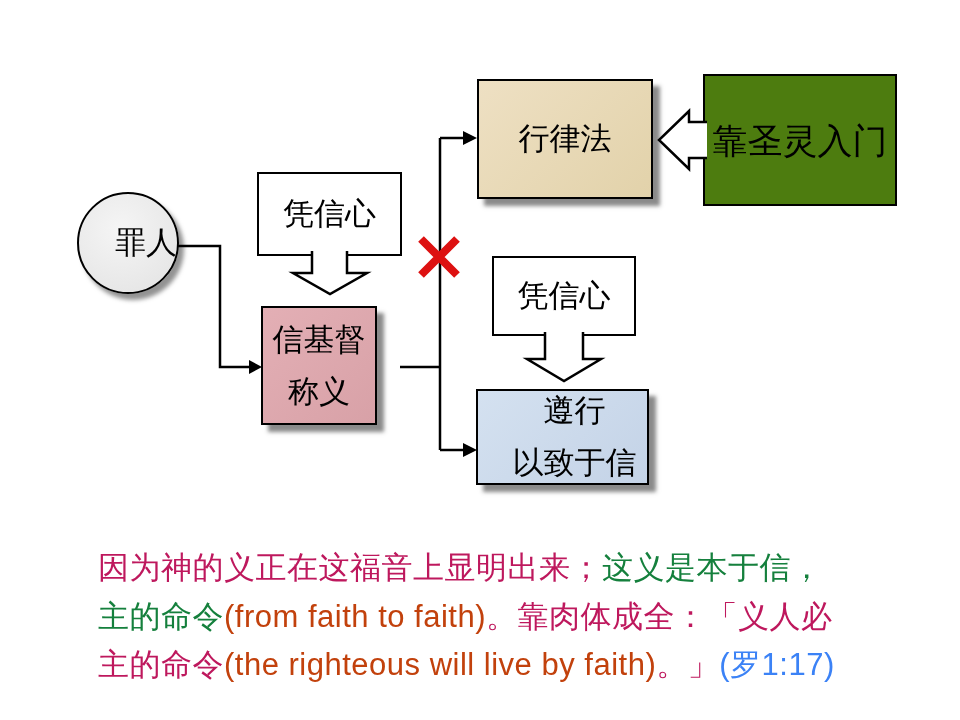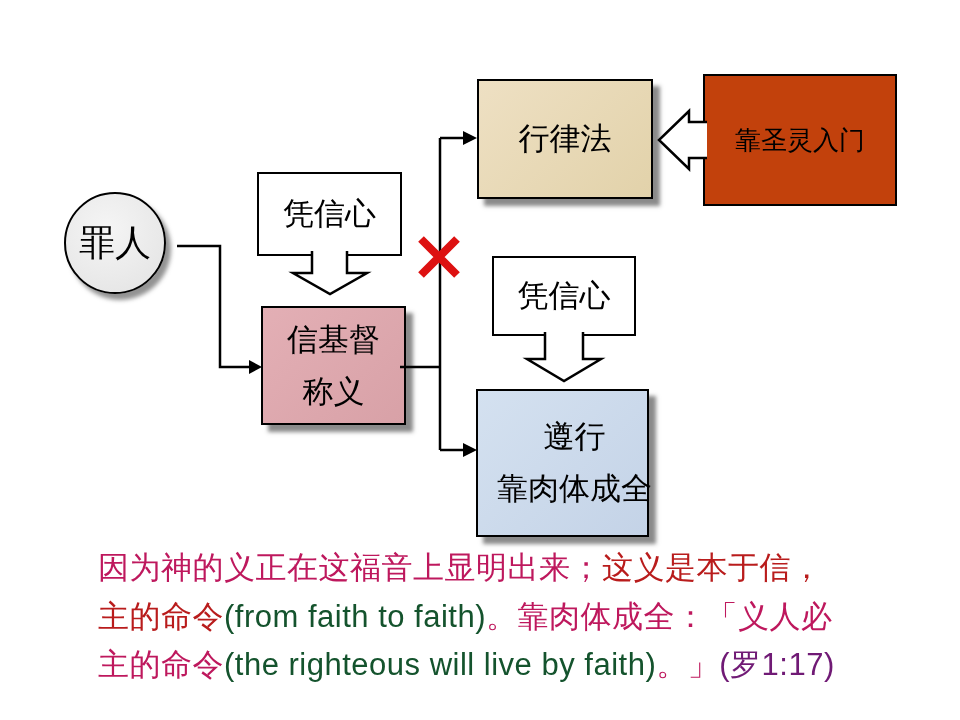--- a/index.html
+++ b/index.html
@@ -7,45 +7,45 @@
     position:relative;width:960px;height:720px;background:#ffffff;
     font-family:"Liberation Sans","DejaVu Sans",sans-serif;overflow:hidden;color:#000;
   }
   .box{
     position:absolute;box-sizing:border-box;border:2px solid #000;
     display:flex;flex-direction:column;align-items:center;justify-content:center;
     text-align:center;font-size:31px;line-height:44px;white-space:nowrap;
   }
   .shadowed{box-shadow:7px 7px 4px rgba(75,75,75,0.65);gap:8px;}
   #box-law{left:477px;top:79px;width:176px;height:120px;background:linear-gradient(135deg,#eee0c3,#e2d2aa);}
-  #box-spirit{left:703px;top:74px;width:194px;height:132px;background:#c2410c;line-height:49px;font-size:26px;}
+  #box-spirit{left:703px;top:74px;width:194px;height:132px;background:#4d7c0f;line-height:49px;font-size:35px;}
   #box-by-faith-1{left:257px;top:172px;width:145px;height:84px;background:#ffffff;}
-  #box-believe{left:261px;top:306px;width:145px;height:119px;background:linear-gradient(135deg,#e3afb5,#d8a1a7);line-height:44px;}
+  #box-believe{left:261px;top:306px;width:116px;height:119px;background:linear-gradient(135deg,#e3afb5,#d8a1a7);line-height:44px;}
   #box-by-faith-2{left:492px;top:256px;width:144px;height:80px;background:#ffffff;}
-  #box-obey{left:476px;top:389px;width:173px;height:148px;background:linear-gradient(135deg,#d4e1f0,#c4d3e7);line-height:44px;padding-left:24px;}
+  #box-obey{left:476px;top:389px;width:173px;height:96px;background:linear-gradient(135deg,#d4e1f0,#c4d3e7);line-height:44px;padding-left:24px;}
   #sinner{
-    position:absolute;left:64px;top:192px;width:102px;height:102px;box-sizing:border-box;
+    position:absolute;left:77px;top:192px;width:102px;height:102px;box-sizing:border-box;
     border:2px solid #000;border-radius:50%;
     background:radial-gradient(circle at 42% 36%,#f5f5f5,#e2e2e2);
-    display:flex;align-items:center;justify-content:center;font-size:36px;
+    display:flex;align-items:center;justify-content:flex-end;font-size:31px;
     box-shadow:5px 6px 4px rgba(75,75,75,0.6);
   }
   .overlay{position:absolute;left:0;top:0;width:960px;height:720px;pointer-events:none;}
   .ln{stroke:#000;stroke-width:2.5;fill:none;}
   .ah{fill:#000;stroke:none;}
   .blockfill{fill:#ffffff;stroke:none;}
   .blockline{stroke:#000;stroke-width:2.5;fill:none;}
   .quote{
     position:absolute;left:98px;top:544px;font-size:31px;line-height:48.5px;
     white-space:nowrap;letter-spacing:0.5px;
   }
   .qk{color:#be185d;}
-  .qr{color:#b91c1c;}
-  .qb{color:#14532d;margin-top:44px;}
-  .qg{color:#701a75;}
+  .qr{color:#15803d;}
+  .qb{color:#c2410c;margin-top:44px;}
+  .qg{color:#3b82f6;}
 </style>
 </head>
 <body>
 
 <div class="slide">
 
   <div id="sinner">
     <span>罪人</span>
   </div>
 
@@ -65,21 +65,21 @@
   <div class="box" id="box-spirit">
     <span>靠圣灵入门</span>
   </div>
 
   <div class="box" id="box-by-faith-2">
     <span>凭信心</span>
   </div>
 
   <div class="box shadowed" id="box-obey">
     <span>遵行</span>
-    <span>靠肉体成全</span>
+    <span>以致于信</span>
   </div>
 
   <svg class="overlay" viewBox="0 0 960 720">
 
     <path class="ln" d="M177 246 H220 V367 H250"></path>
     <polygon class="ah" points="249,360 249,374 262,367"></polygon>
 
     <path class="ln" d="M400 367 H440"></path>
     <path class="ln" d="M440 138 V450"></path>
 

